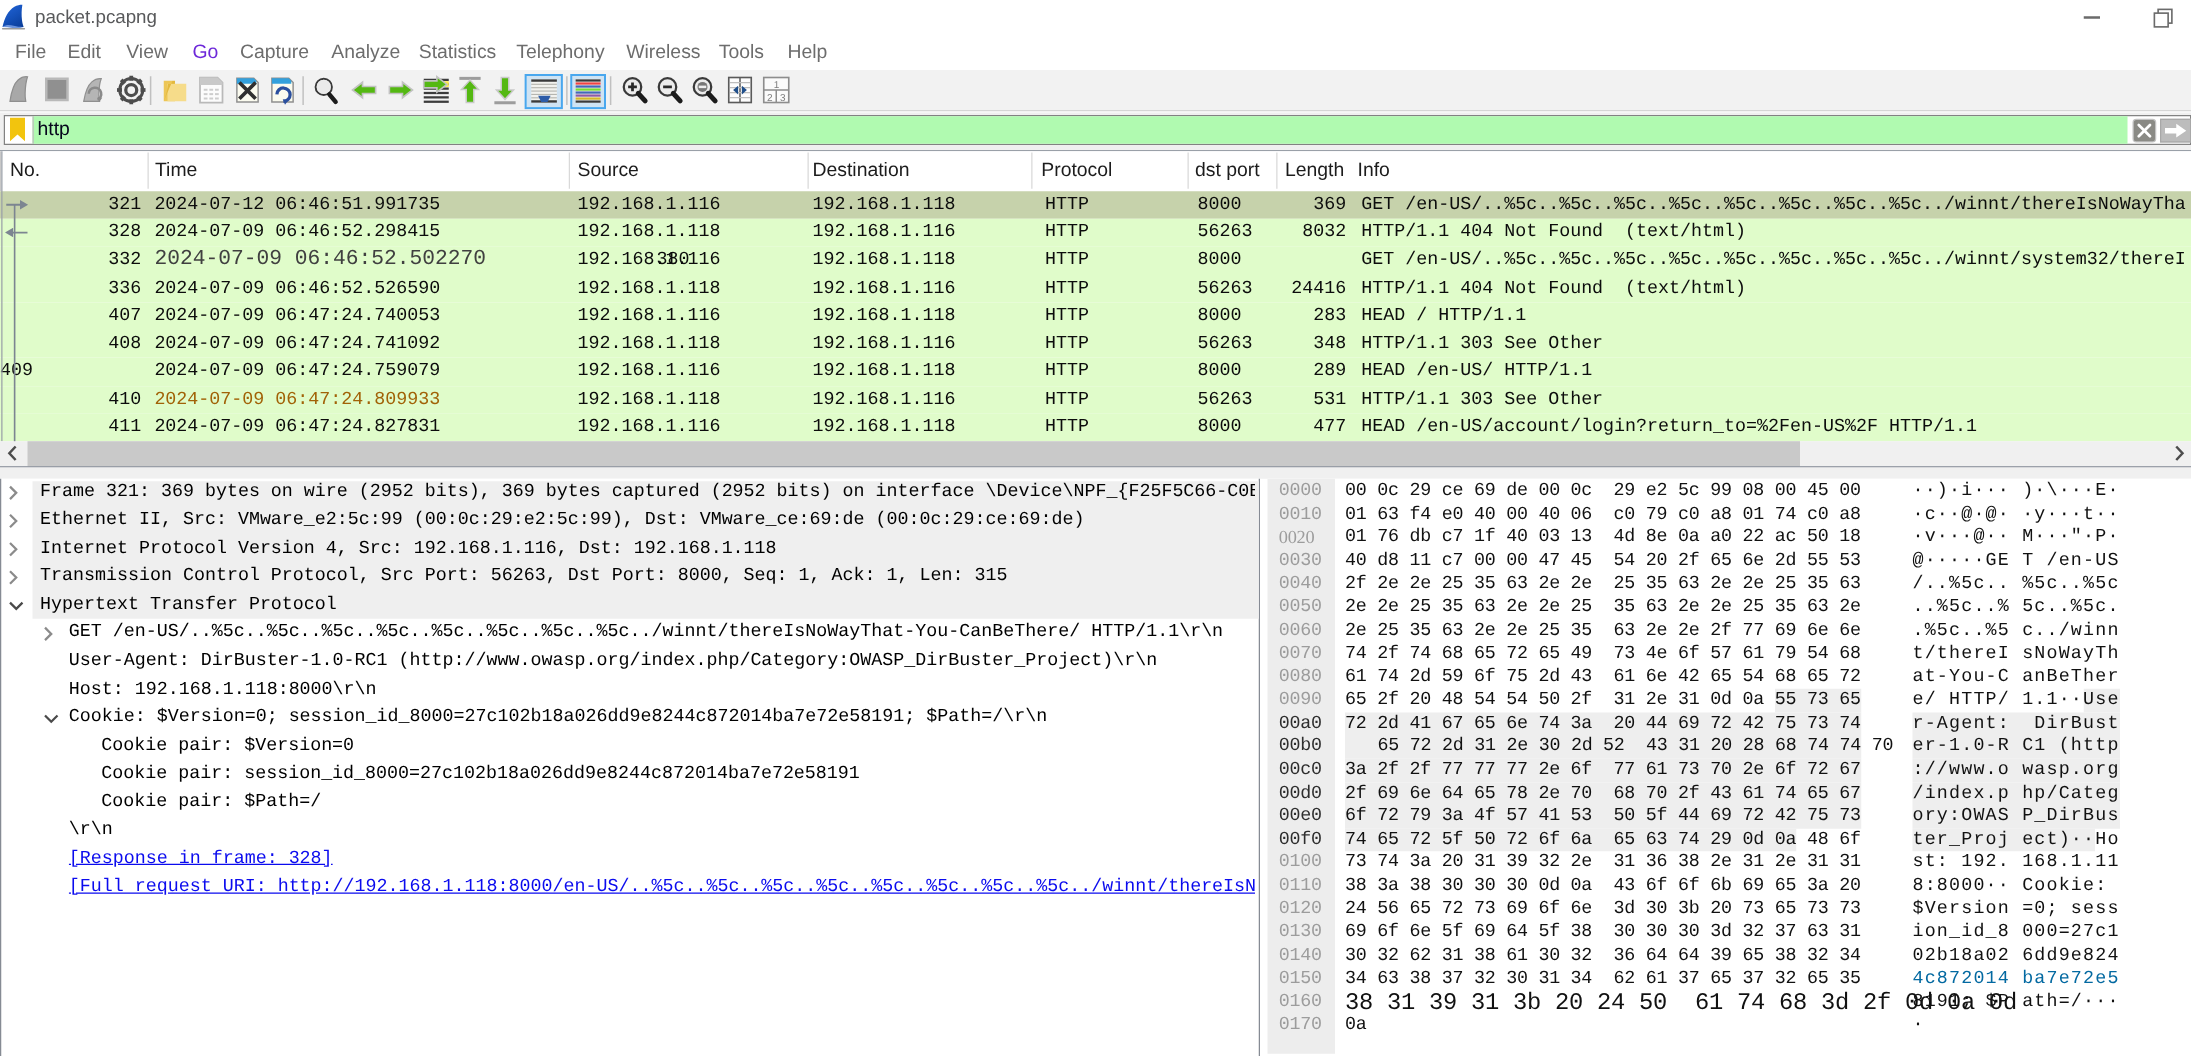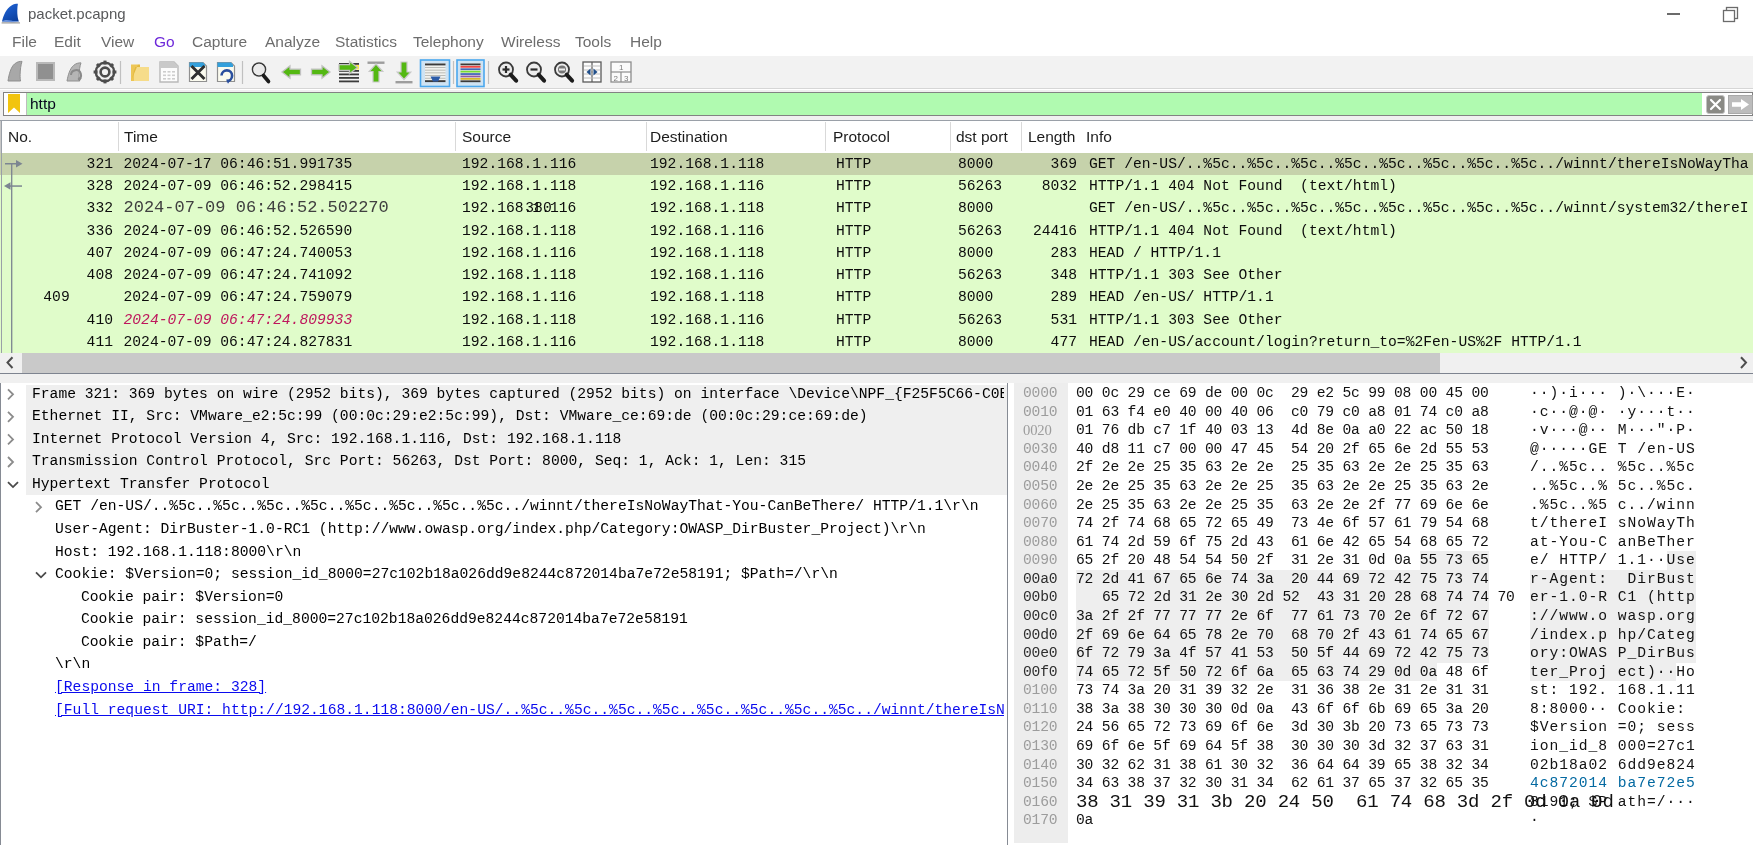--- a/index.html
+++ b/index.html
@@ -185,21 +185,21 @@
 <div class="abs sans" style="left:1028px;top:126px;height:22px;line-height:22px;font-size:15.5px;color:#1c1c1c;">Length</div>
 <div class="abs sans" style="left:1086px;top:126px;height:22px;line-height:22px;font-size:15.5px;color:#1c1c1c;">Info</div>
 <div class="abs" style="left:118px;top:122px;width:1px;height:29px;background:#d9d9d9;"></div>
 <div class="abs" style="left:455px;top:122px;width:1px;height:29px;background:#d9d9d9;"></div>
 <div class="abs" style="left:646px;top:122px;width:1px;height:29px;background:#d9d9d9;"></div>
 <div class="abs" style="left:825px;top:122px;width:1px;height:29px;background:#d9d9d9;"></div>
 <div class="abs" style="left:950px;top:122px;width:1px;height:29px;background:#d9d9d9;"></div>
 <div class="abs" style="left:1021px;top:122px;width:1px;height:29px;background:#d9d9d9;"></div>
 <div class="abs" style="left:0px;top:152.6px;width:1753px;height:22.31px;background:#c6d2ab;"></div>
 <div class="abs mono" style="left:0px;top:152.6px;height:22.31px;line-height:22.31px;font-size:14.67px;color:#0c0c0c;width:113px;text-align:right;">321</div>
-<div class="abs mono" style="left:123.5px;top:152.6px;height:22.31px;line-height:22.31px;font-size:14.67px;color:#0c0c0c;">2024-07-17 06:46:51.991735</div>
+<div class="abs mono" style="left:123.5px;top:152.6px;height:22.31px;line-height:22.31px;font-size:14.67px;color:#0c0c0c;">2024-07-12 06:46:51.991735</div>
 <div class="abs mono" style="left:462px;top:152.6px;height:22.31px;line-height:22.31px;font-size:14.67px;color:#0c0c0c;">192.168.1.116</div>
 <div class="abs mono" style="left:650px;top:152.6px;height:22.31px;line-height:22.31px;font-size:14.67px;color:#0c0c0c;">192.168.1.118</div>
 <div class="abs mono" style="left:836px;top:152.6px;height:22.31px;line-height:22.31px;font-size:14.67px;color:#0c0c0c;">HTTP</div>
 <div class="abs mono" style="left:958px;top:152.6px;height:22.31px;line-height:22.31px;font-size:14.67px;color:#0c0c0c;">8000</div>
 <div class="abs mono" style="left:0px;top:152.6px;height:22.31px;line-height:22.31px;font-size:14.67px;color:#0c0c0c;width:1077px;text-align:right;">369</div>
 <div class="abs mono" style="left:1089px;top:152.6px;height:22.31px;line-height:22.31px;font-size:14.67px;color:#0c0c0c;width:664px;overflow:hidden;">GET /en-US/..%5c..%5c..%5c..%5c..%5c..%5c..%5c..%5c../winnt/thereIsNoWayTha</div>
 <div class="abs" style="left:0px;top:174.91px;width:1753px;height:22.31px;background:#e0fcca;"></div>
 <div class="abs mono" style="left:0px;top:174.91px;height:22.31px;line-height:22.31px;font-size:14.67px;color:#0c0c0c;width:113px;text-align:right;">328</div>
 <div class="abs mono" style="left:123.5px;top:174.91px;height:22.31px;line-height:22.31px;font-size:14.67px;color:#0c0c0c;">2024-07-09 06:46:52.298415</div>
 <div class="abs mono" style="left:462px;top:174.91px;height:22.31px;line-height:22.31px;font-size:14.67px;color:#0c0c0c;">192.168.1.118</div>
@@ -238,31 +238,31 @@
 <div class="abs" style="left:0px;top:264.15px;width:1753px;height:22.31px;background:#e0fcca;"></div>
 <div class="abs mono" style="left:0px;top:264.15px;height:22.31px;line-height:22.31px;font-size:14.67px;color:#0c0c0c;width:113px;text-align:right;">408</div>
 <div class="abs mono" style="left:123.5px;top:264.15px;height:22.31px;line-height:22.31px;font-size:14.67px;color:#0c0c0c;">2024-07-09 06:47:24.741092</div>
 <div class="abs mono" style="left:462px;top:264.15px;height:22.31px;line-height:22.31px;font-size:14.67px;color:#0c0c0c;">192.168.1.118</div>
 <div class="abs mono" style="left:650px;top:264.15px;height:22.31px;line-height:22.31px;font-size:14.67px;color:#0c0c0c;">192.168.1.116</div>
 <div class="abs mono" style="left:836px;top:264.15px;height:22.31px;line-height:22.31px;font-size:14.67px;color:#0c0c0c;">HTTP</div>
 <div class="abs mono" style="left:958px;top:264.15px;height:22.31px;line-height:22.31px;font-size:14.67px;color:#0c0c0c;">56263</div>
 <div class="abs mono" style="left:0px;top:264.15px;height:22.31px;line-height:22.31px;font-size:14.67px;color:#0c0c0c;width:1077px;text-align:right;">348</div>
 <div class="abs mono" style="left:1089px;top:264.15px;height:22.31px;line-height:22.31px;font-size:14.67px;color:#0c0c0c;width:664px;overflow:hidden;">HTTP/1.1 303 See Other</div>
 <div class="abs" style="left:0px;top:286.46px;width:1753px;height:22.31px;background:#e0fcca;"></div>
-<div class="abs mono" style="left:0px;top:286.46px;height:22.31px;line-height:22.31px;font-size:14.67px;color:#0c0c0c;width:113px;text-align:center;">409</div>
+<div class="abs mono" style="left:0px;top:286.46px;height:22.31px;line-height:22.31px;font-size:14.67px;color:#0c0c0c;width:113px;text-align:left;">409</div>
 <div class="abs mono" style="left:123.5px;top:286.46px;height:22.31px;line-height:22.31px;font-size:14.67px;color:#0c0c0c;">2024-07-09 06:47:24.759079</div>
 <div class="abs mono" style="left:462px;top:286.46px;height:22.31px;line-height:22.31px;font-size:14.67px;color:#0c0c0c;">192.168.1.116</div>
 <div class="abs mono" style="left:650px;top:286.46px;height:22.31px;line-height:22.31px;font-size:14.67px;color:#0c0c0c;">192.168.1.118</div>
 <div class="abs mono" style="left:836px;top:286.46px;height:22.31px;line-height:22.31px;font-size:14.67px;color:#0c0c0c;">HTTP</div>
 <div class="abs mono" style="left:958px;top:286.46px;height:22.31px;line-height:22.31px;font-size:14.67px;color:#0c0c0c;">8000</div>
 <div class="abs mono" style="left:0px;top:286.46px;height:22.31px;line-height:22.31px;font-size:14.67px;color:#0c0c0c;width:1077px;text-align:right;">289</div>
 <div class="abs mono" style="left:1089px;top:286.46px;height:22.31px;line-height:22.31px;font-size:14.67px;color:#0c0c0c;width:664px;overflow:hidden;">HEAD /en-US/ HTTP/1.1</div>
 <div class="abs" style="left:0px;top:308.77px;width:1753px;height:22.31px;background:#e0fcca;"></div>
 <div class="abs mono" style="left:0px;top:308.77px;height:22.31px;line-height:22.31px;font-size:14.67px;color:#0c0c0c;width:113px;text-align:right;">410</div>
-<div class="abs mono" style="left:123.5px;top:308.77px;height:22.31px;line-height:22.31px;font-size:14.67px;color:#be185d;font-style:italic;">2024-07-09 06:47:24.809933</div>
+<div class="abs mono" style="left:123.5px;top:308.77px;height:22.31px;line-height:22.31px;font-size:14.67px;color:#a16207;">2024-07-09 06:47:24.809933</div>
 <div class="abs mono" style="left:462px;top:308.77px;height:22.31px;line-height:22.31px;font-size:14.67px;color:#0c0c0c;">192.168.1.118</div>
 <div class="abs mono" style="left:650px;top:308.77px;height:22.31px;line-height:22.31px;font-size:14.67px;color:#0c0c0c;">192.168.1.116</div>
 <div class="abs mono" style="left:836px;top:308.77px;height:22.31px;line-height:22.31px;font-size:14.67px;color:#0c0c0c;">HTTP</div>
 <div class="abs mono" style="left:958px;top:308.77px;height:22.31px;line-height:22.31px;font-size:14.67px;color:#0c0c0c;">56263</div>
 <div class="abs mono" style="left:0px;top:308.77px;height:22.31px;line-height:22.31px;font-size:14.67px;color:#0c0c0c;width:1077px;text-align:right;">531</div>
 <div class="abs mono" style="left:1089px;top:308.77px;height:22.31px;line-height:22.31px;font-size:14.67px;color:#0c0c0c;width:664px;overflow:hidden;">HTTP/1.1 303 See Other</div>
 <div class="abs" style="left:0px;top:331.08px;width:1753px;height:22.31px;background:#e0fcca;"></div>
 <div class="abs mono" style="left:0px;top:331.08px;height:22.31px;line-height:22.31px;font-size:14.67px;color:#0c0c0c;width:113px;text-align:right;">411</div>
 <div class="abs mono" style="left:123.5px;top:331.08px;height:22.31px;line-height:22.31px;font-size:14.67px;color:#0c0c0c;">2024-07-09 06:47:24.827831</div>
 <div class="abs mono" style="left:462px;top:331.08px;height:22.31px;line-height:22.31px;font-size:14.67px;color:#0c0c0c;">192.168.1.116</div>

